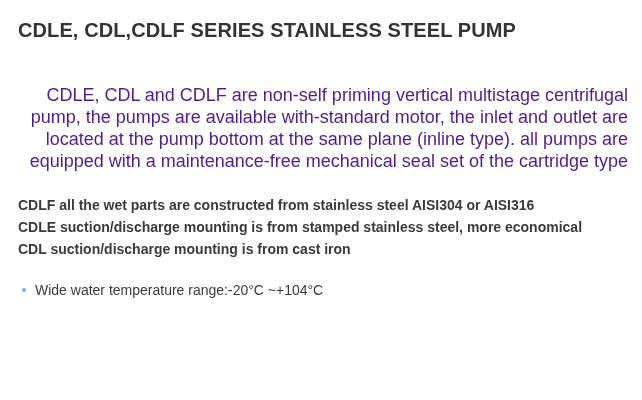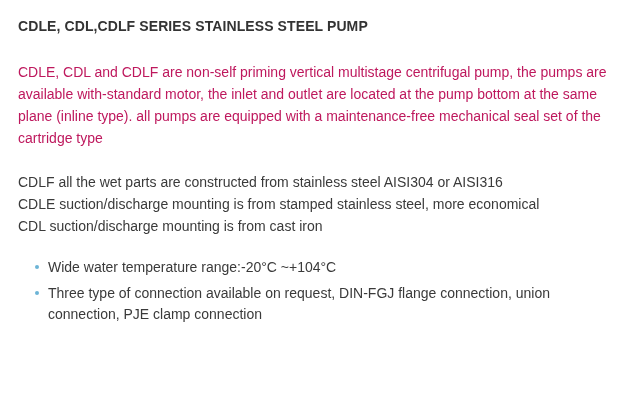--- a/index.html
+++ b/index.html
@@ -15,47 +15,49 @@
     overflow: hidden;
   }
   .page {
     width: 642px;
     height: 400px;
     box-sizing: border-box;
     padding: 18px 14px 10px 18px;
     position: relative;
   }
   .title {
-    font-size: 14px;
+    font-size: 20px;
     font-weight: bold;
     color: #333333;
     letter-spacing: 0.1px;
-    margin: 0 0 26px 0;
+    margin: 0 0 42px 0;
     line-height: 1.2;
   }
   .para {
-    font-size: 14px;
+    font-size: 18px;
     line-height: 22px;
-    color: #be185d;
+    color: #4c1d95;
     margin: 0 0 22px 0;
     max-width: 614px;
+    text-align: right;
   }
   .lines {
     margin: 0 0 20px 0;
   }
   .line {
     font-size: 14px;
     line-height: 22px;
     color: #3a3a3a;
     margin: 0;
     white-space: nowrap;
+    font-weight: bold;
   }
   ul.bullets {
     list-style: none;
-    margin: 17px;
+    margin: 4px;
     padding: 0;
   }
   ul.bullets li {
     position: relative;
     padding-left: 13px;
     font-size: 14px;
     line-height: 21px;
     color: #3a3a3a;
     margin: 0 0 5px 0;
     max-width: 606px;
@@ -84,19 +86,15 @@
     <p class="line">CDLF all the wet parts are constructed from stainless steel AISI304 or AISI316</p>
     <p class="line">CDLE suction/discharge mounting is from stamped stainless steel, more economical</p>
     <p class="line">CDL suction/discharge mounting is from cast iron</p>
   </div>
 
   <ul class="bullets">
     <li>
       <span class="dot" style="background: rgb(108, 180, 214);"></span>
       <span>Wide water temperature range:-20°C ~+104°C</span>
     </li>
-    <li>
-      <span class="dot" style="background: rgb(108, 180, 214);"></span>
-      <span>Three type of connection available on request, DIN-FGJ flange connection, union connection, PJE clamp connection</span>
-    </li>
   </ul>
 
 </div>
 
 </body></html>

